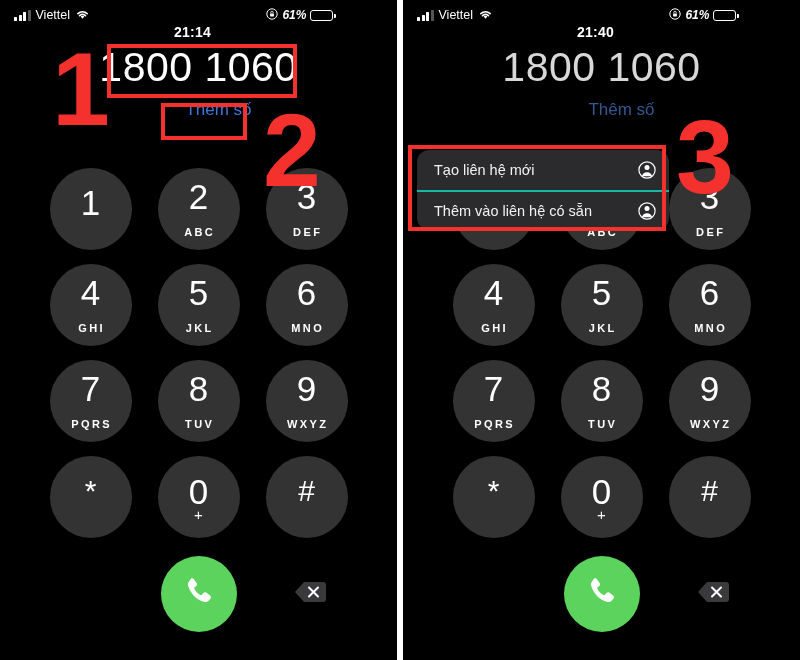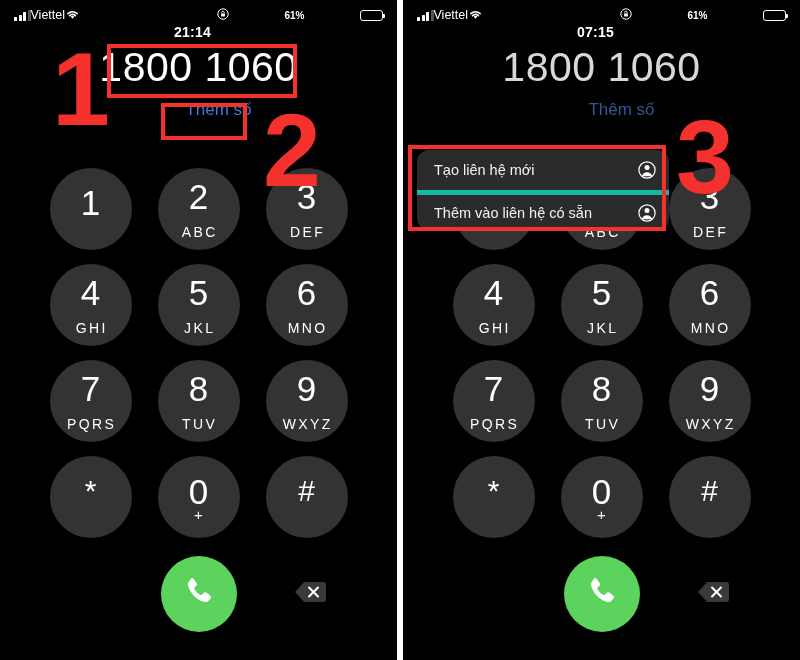--- a/index.html
+++ b/index.html
@@ -48,36 +48,38 @@
     align-items: center;
     color: #fff;
     font-size: 13px;
     font-weight: bold;
     box-sizing: border-box;
     padding: 0 14px;
   }
   .status-left {
     display: flex;
     align-items: center;
+    gap: 5px;
     flex: 1;
   }
   .status-center {
     flex: 0 0 auto;
     font-size: 14px;
     letter-spacing: 0.2px;
     transform: translateX(-6px);
     margin-top: 34px;
   }
   .status-right {
     display: flex;
     align-items: center;
-    justify-content: space-between;
+    justify-content: center;
     gap: 4px;
     flex: 1;
-    font-size: 10px;
+    font-size: 12px;
+    font-style: italic;
   }
   .signal-bars {
     display: flex;
     align-items: flex-end;
     gap: 1.5px;
     height: 11px;
   }
   .signal-bars i {
     display: block;
     width: 3px;
@@ -169,23 +171,23 @@
     justify-content: center;
     position: relative;
   }
   .key-digit {
     font-size: 35px;
     font-weight: 300;
     line-height: 34px;
   }
   .key-digit.symbol { font-size: 30px; line-height: 30px; }
   .key-letters {
-    font-size: 14px;
+    font-size: 11px;
     letter-spacing: 2.4px;
-    font-weight: normal;
+    font-weight: bold;
     line-height: 13px;
     margin-top: 12px;
     text-indent: 2.4px;
   }
   .key-letters.plus {
     font-size: 15px;
     letter-spacing: 0;
     text-indent: 0;
     font-weight: 300;
     line-height: 11px;
@@ -241,21 +243,21 @@
     display: flex;
     align-items: center;
     justify-content: space-between;
     padding: 0 13px 0 17px;
     color: #f2f2f2;
     font-size: 14.5px;
     font-weight: 300;
     box-sizing: border-box;
   }
   .context-menu-item + .context-menu-item {
-    border-top: 5px solid #14b8a6;
+    border-top: 2px solid #14b8a6;
   }
   .menu-item-label { white-space: nowrap; }
   .menu-item-icon { display: flex; align-items: center; }
 
   
   .annotation-box {
     position: absolute;
     border: 4px solid #f4312c;
     box-sizing: border-box;
     z-index: 20;
@@ -419,21 +421,21 @@
         </span>
         <span class="carrier-name">Viettel</span>
         <span class="wifi-icon">
           <svg width="15" height="11" viewBox="0 0 15 11">
             <path d="M7.5 9.8 L5.6 7.6 A3 3 0 0 1 9.4 7.6 Z" fill="#fff"></path>
             <path d="M2.9 4.6 A7 7 0 0 1 12.1 4.6" stroke="#fff" stroke-width="1.7" fill="none" stroke-linecap="round"></path>
             <path d="M4.6 6.6 A4.6 4.6 0 0 1 10.4 6.6" stroke="#fff" stroke-width="1.7" fill="none" stroke-linecap="round"></path>
           </svg>
         </span>
       </div>
-      <div class="status-center">07:15</div>
+      <div class="status-center">21:40</div>
       <div class="status-right">
         <span class="lock-icon">
           <svg width="12" height="12" viewBox="0 0 12 12">
             <circle cx="6" cy="6" r="5.2" stroke="#fff" stroke-width="1" fill="none"></circle>
             <rect x="4.1" y="5.4" width="3.8" height="3.2" rx="0.6" fill="#fff"></rect>
             <path d="M4.8 5.4 v-1 a1.2 1.2 0 0 1 2.4 0 v1" stroke="#fff" stroke-width="0.9" fill="none"></path>
           </svg>
         </span>
         <span>61%</span>
         <span class="battery">

